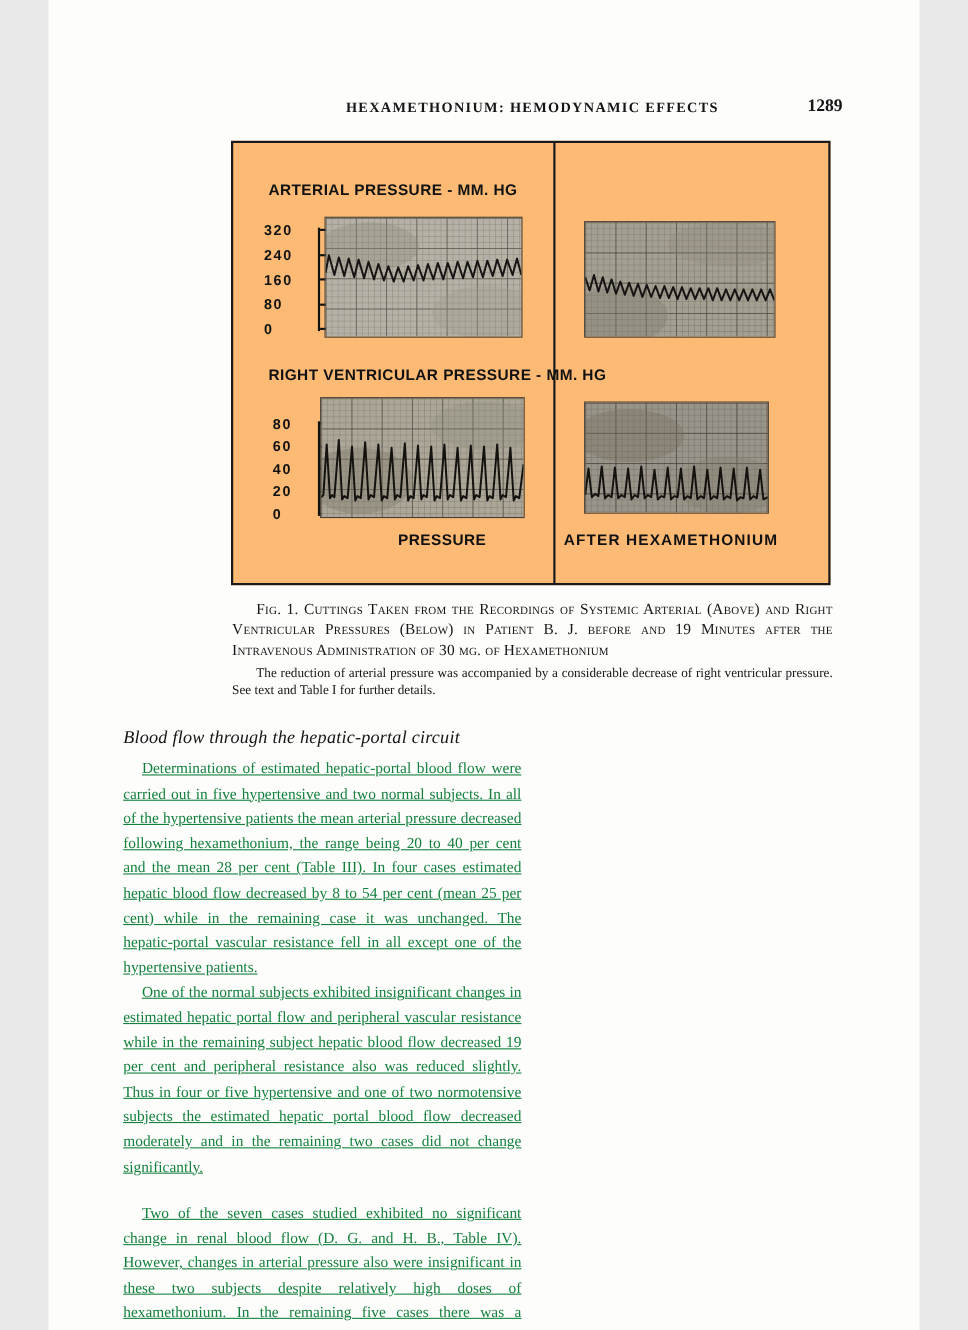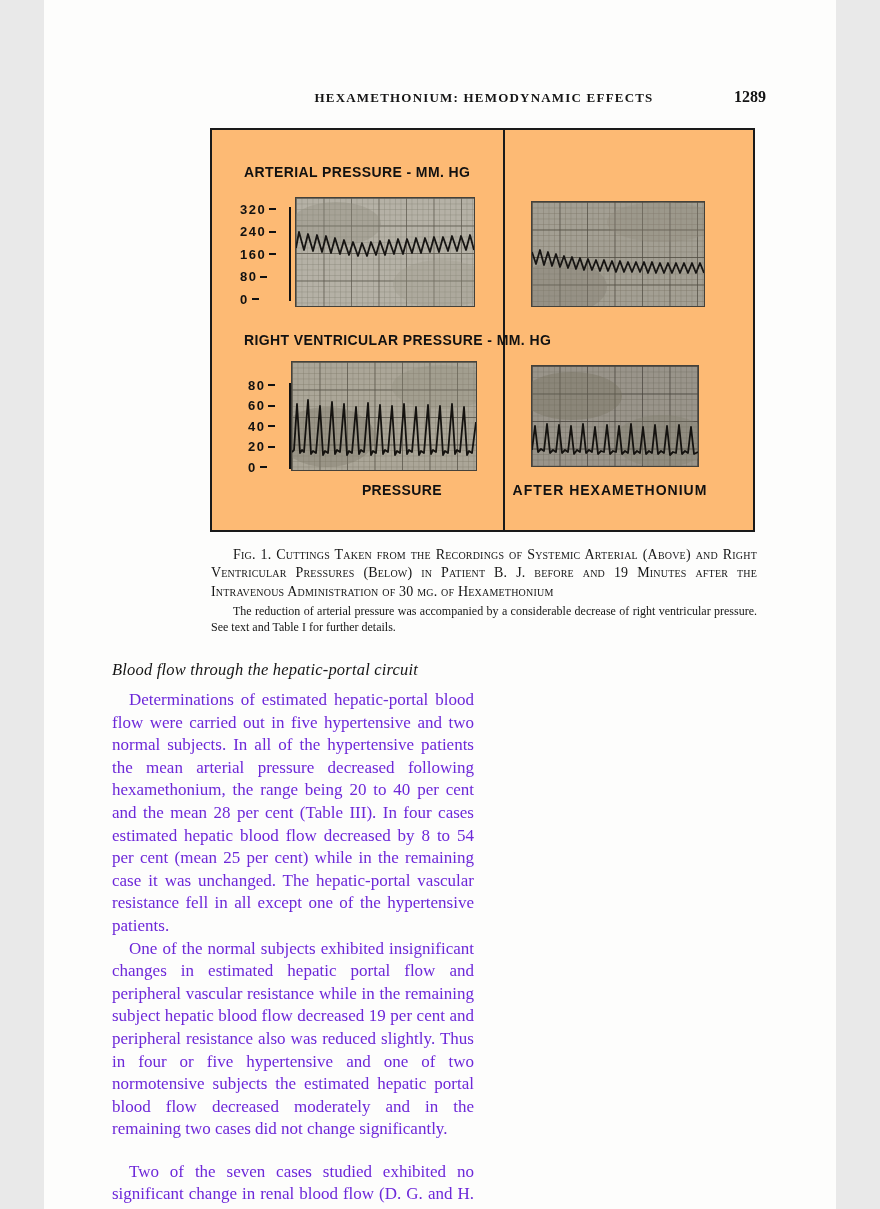--- a/index.html
+++ b/index.html
@@ -31,21 +31,21 @@
     font-size:14px; letter-spacing:.4px; color:#111; white-space:nowrap;
   }
   .arterial-label { left:32px; top:34px; }
   .ventricular-label { left:32px; top:202px;text-align:right; }
   .control-label { left:120px; top:352px; width:140px; text-align:center; }
   .after-label { left:298px; top:352px; width:200px; text-align:center; letter-spacing:1px; }
 
   .axis { position:absolute; display:flex; flex-direction:column; justify-content:space-between; }
   .axis-arterial { left:28px; top:72px; width:58px; height:104px; }
   .axis-ventricular { left:36px; top:248px; width:50px; height:96px; }
-  .axis-row { display:flex; align-items:center; justify-content:flex-start; height:14px; position:relative; }
+  .axis-row { display:flex; align-items:center; justify-content:space-between; height:14px; position:relative; }
   .axis-num {
     font-family:"Liberation Sans", sans-serif; font-weight:700; font-size:13px;
     letter-spacing:1.5px; margin-right:3px; color:#111;
   }
   .axis-tick { width:7px; height:2px; background:#111; }
   .axis-vline { position:absolute; right:7px; top:5px; bottom:5px; width:2px; background:#111; }
 
   .strip { position:absolute; outline:1px solid #44413a; }
   .strip-a-control { left:84px; top:68px; }
   .strip-a-after   { left:320px; top:72px; }
@@ -62,21 +62,21 @@
     font-size:12px; line-height:1.3; text-align:justify; text-indent:22px; margin-top:3px;
   }
 
   
   .columns { position:absolute; left:68px; top:660px; width:744px; display:flex; gap:20px;flex-direction:column; }
   .col { width:362px; }
   .section-heading {
     font-style:italic; font-weight:normal; font-size:16.5px; margin-bottom:9px; letter-spacing:.2px;
   }
   .col p {
-    font-size:17px; line-height:22.6px; text-align:justify; text-indent:17px; color:#6d28d9;
+    font-size:14px; line-height:22.6px; text-align:justify; text-indent:17px; color:#15803d;text-decoration:underline;
   }
 </style>
 </head>
 <body>
 
 <div class="page">
 
   <div class="running-head">
     <div class="head-title">HEXAMETHONIUM: HEMODYNAMIC EFFECTS</div>
     <div class="page-number">1289</div>

